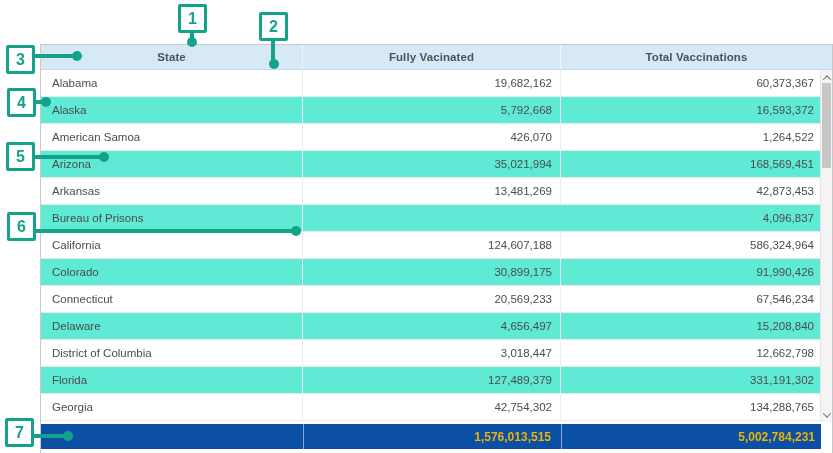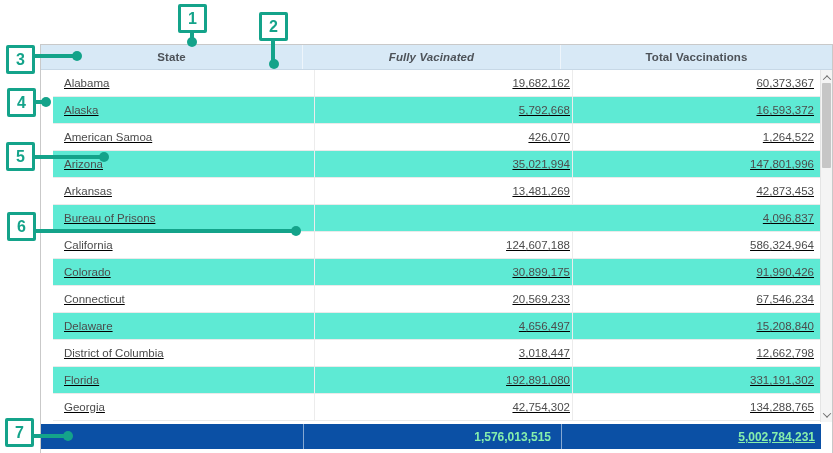--- a/index.html
+++ b/index.html
@@ -11,44 +11,44 @@
   .table-widget{
     position:absolute;left:40px;top:44px;width:793px;height:442px;
     box-sizing:border-box;border:1px solid #c9c9c9;background:#fff;
   }
   .thead{display:flex;height:25px;background:#d8e9f6;box-sizing:border-box;border-bottom:1px solid #c7d8e6;}
   .th{
     flex:0 0 262px;display:flex;align-items:center;justify-content:center;
     font-size:11.5px;font-weight:bold;color:#4d5258;box-sizing:border-box;
     border-right:1px solid #eef5fb;letter-spacing:.1px;
   }
-  .th.c2{flex:0 0 258px;font-style:italic;}
+  .th.c2{flex:0 0 258px;}
   .th.c3{flex:1;border-right:none;text-align:right;}
-  .tbody{position:absolute;top:25px;left:12px;right:12px;height:351px;overflow:hidden;text-decoration:underline;}
+  .tbody{position:absolute;top:25px;left:0;right:12px;height:351px;overflow:hidden;}
   .row{display:flex;height:27px;box-sizing:border-box;border-bottom:1px solid #eaeaea;background:#ffffff;}
   .row.alt{background:#5eead4;}
   .cell{box-sizing:border-box;display:flex;align-items:center;font-size:11.5px;color:#4c4c4c;border-right:1px solid #ececec;overflow:hidden;white-space:nowrap;}
   .cell.state{flex:0 0 262px;padding-left:11px;}
-  .cell.n1{flex:0 0 258px;justify-content:flex-end;padding-right:2px;}
+  .cell.n1{flex:0 0 258px;justify-content:flex-end;padding-right:8px;}
   .cell.n2{flex:1;justify-content:flex-end;padding-right:6px;border-right:none;}
   
   .vscroll{position:absolute;top:25px;right:0;width:12px;height:352px;background:#f4f4f4;border-left:1px solid #e4e4e4;box-sizing:border-box;}
   .sb-btn{position:absolute;left:0;width:100%;height:13px;display:flex;align-items:center;justify-content:center;cursor:pointer;}
   .sb-btn.up{top:1px;}
   .sb-btn.down{bottom:1px;}
   .chev{width:5px;height:5px;border-right:1.6px solid #6e6e6e;border-bottom:1.6px solid #6e6e6e;display:block;}
   .chev.u{transform:rotate(-135deg) translate(-1px,-1px);}
   .chev.d{transform:rotate(45deg) translate(-1px,-1px);}
   .sb-thumb{position:absolute;left:1px;top:13px;width:9px;height:85px;background:#c6c6c6;border-radius:1px;}
   
   .tfoot{position:absolute;left:0;top:379px;height:25px;width:calc(100% - 11px);background:#0b50a5;display:flex;}
-  .tfoot .td{box-sizing:border-box;display:flex;align-items:center;font-size:12px;font-weight:bold;color:#86efac;white-space:nowrap;}
+  .tfoot .td{box-sizing:border-box;display:flex;align-items:center;font-size:12px;font-weight:bold;color:#eab308;white-space:nowrap;}
   .td.state{flex:0 0 262px;}
   .td.n1{flex:0 0 258px;justify-content:flex-end;padding-right:10px;border-left:1px solid rgba(255,255,255,.5);}
-  .td.n2{flex:1;justify-content:flex-end;padding-right:6px;border-left:1px solid rgba(255,255,255,.5);text-decoration:underline;}
+  .td.n2{flex:1;justify-content:flex-end;padding-right:6px;border-left:1px solid rgba(255,255,255,.5);}
   
   .grip{position:absolute;right:1px;bottom:1px;width:9px;height:9px;}
   .grip i{position:absolute;width:2px;height:2px;background:#9a9a9a;border-radius:50%;}
   .grip i:nth-child(1){right:0;bottom:0;}
   .grip i:nth-child(2){right:0;bottom:4px;}
   .grip i:nth-child(3){right:4px;bottom:0;}
   
   .co-box{
     position:absolute;width:29px;height:29px;box-sizing:border-box;z-index:6;
     border:3.5px solid var(--co);background:#fff;border-radius:2px;
@@ -83,21 +83,21 @@
           <div class="cell n2">16,593,372</div>
         </div>
         <div class="row">
           <div class="cell state">American Samoa</div>
           <div class="cell n1">426,070</div>
           <div class="cell n2">1,264,522</div>
         </div>
         <div class="row alt">
           <div class="cell state">Arizona</div>
           <div class="cell n1">35,021,994</div>
-          <div class="cell n2">147,801,996</div>
+          <div class="cell n2">168,569,451</div>
         </div>
         <div class="row">
           <div class="cell state">Arkansas</div>
           <div class="cell n1">13,481,269</div>
           <div class="cell n2">42,873,453</div>
         </div>
         <div class="row alt">
           <div class="cell state">Bureau of Prisons</div>
           <div class="cell n2">4,096,837</div>
         </div>
@@ -121,21 +121,21 @@
           <div class="cell n1">4,656,497</div>
           <div class="cell n2">15,208,840</div>
         </div>
         <div class="row">
           <div class="cell state">District of Columbia</div>
           <div class="cell n1">3,018,447</div>
           <div class="cell n2">12,662,798</div>
         </div>
         <div class="row alt">
           <div class="cell state">Florida</div>
-          <div class="cell n1">192,891,080</div>
+          <div class="cell n1">127,489,379</div>
           <div class="cell n2">331,191,302</div>
         </div>
         <div class="row">
           <div class="cell state">Georgia</div>
           <div class="cell n1">42,754,302</div>
           <div class="cell n2">134,288,765</div>
         </div>
       </div>
 
     <div class="vscroll">

